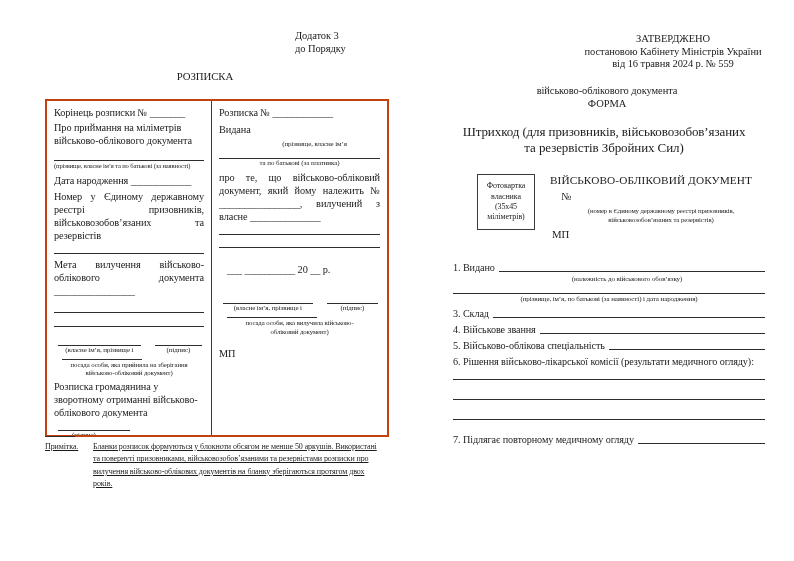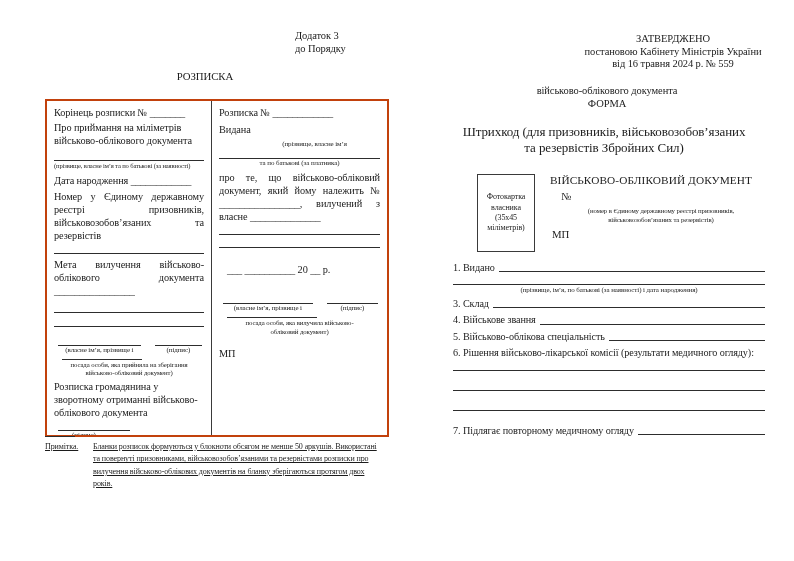--- a/index.html
+++ b/index.html
@@ -36,21 +36,21 @@
   .note { left:45px; top:436px; width:345px; font-size:8px; line-height:1.55;text-decoration:underline; }
   .notesep { width:30px; border-top:1px solid #2d2d2d; margin-bottom:4px; }
   .noteflex { display:flex; }
   .notelabel { width:48px; flex:none; }
   .notetext { width:287px; }
 
   
   .approved { left:542px; top:33px; width:262px; font-size:10.5px; line-height:1.2; }
   .formtitle { left:457px; top:84px; width:300px; font-size:10.5px; line-height:1.25; }
   .barcode { left:454px; top:124px; width:300px; font-size:13px; line-height:1.25; }
-  .photobox { left:477px; top:174px; width:58px; height:78px; border:1px solid #3a3a3a;
+  .photobox { left:477px; top:174px; width:58px; height:56px; border:1px solid #3a3a3a;
               display:flex; flex-direction:column; justify-content:center;
               font-size:8px; line-height:1.3; text-align:center; }
   .doctitle { left:535px; top:173px; width:232px; font-size:11.3px; letter-spacing:0.1px; }
   .numrow { left:561px; top:190px; width:208px; }
   .numrow .lbl { font-size:10.8px; }
   .numcap { left:545px; top:207px; width:232px; font-size:6.8px; line-height:1.3; }
   .mpright { left:552px; top:228px; font-size:10.8px; }
   .items { left:453px; top:261px; width:312px; font-size:10.2px; line-height:1.28; }
   .items .irow { display:flex; align-items:flex-end; }
   .items .irow .fill { flex:1; border-bottom:1px solid #2d2d2d; margin:0 0 2px 4px; height:10px; }
@@ -176,20 +176,21 @@
   <div>військовозобов’язаних та резервістів)</div>
 </div>
 
 <div class="abs mpright">МП</div>
 
 <div class="abs items">
   <div class="irow">
     <span>1. Видано</span>
     <span class="fill"></span>
   </div>
+  <div class="cap center i1cap">(належність до військового обов’язку)</div>
   <div class="line" style="margin-top:10px"></div>
   <div class="cap center" style="margin-top:1px">(прізвище, ім’я, по батькові (за наявності) і дата народження)</div>
 
   <div class="irow mt">
     <span>3. Склад</span>
     <span class="fill"></span>
   </div>
   <div class="irow mt">
     <span>4. Військове звання</span>
     <span class="fill"></span>

